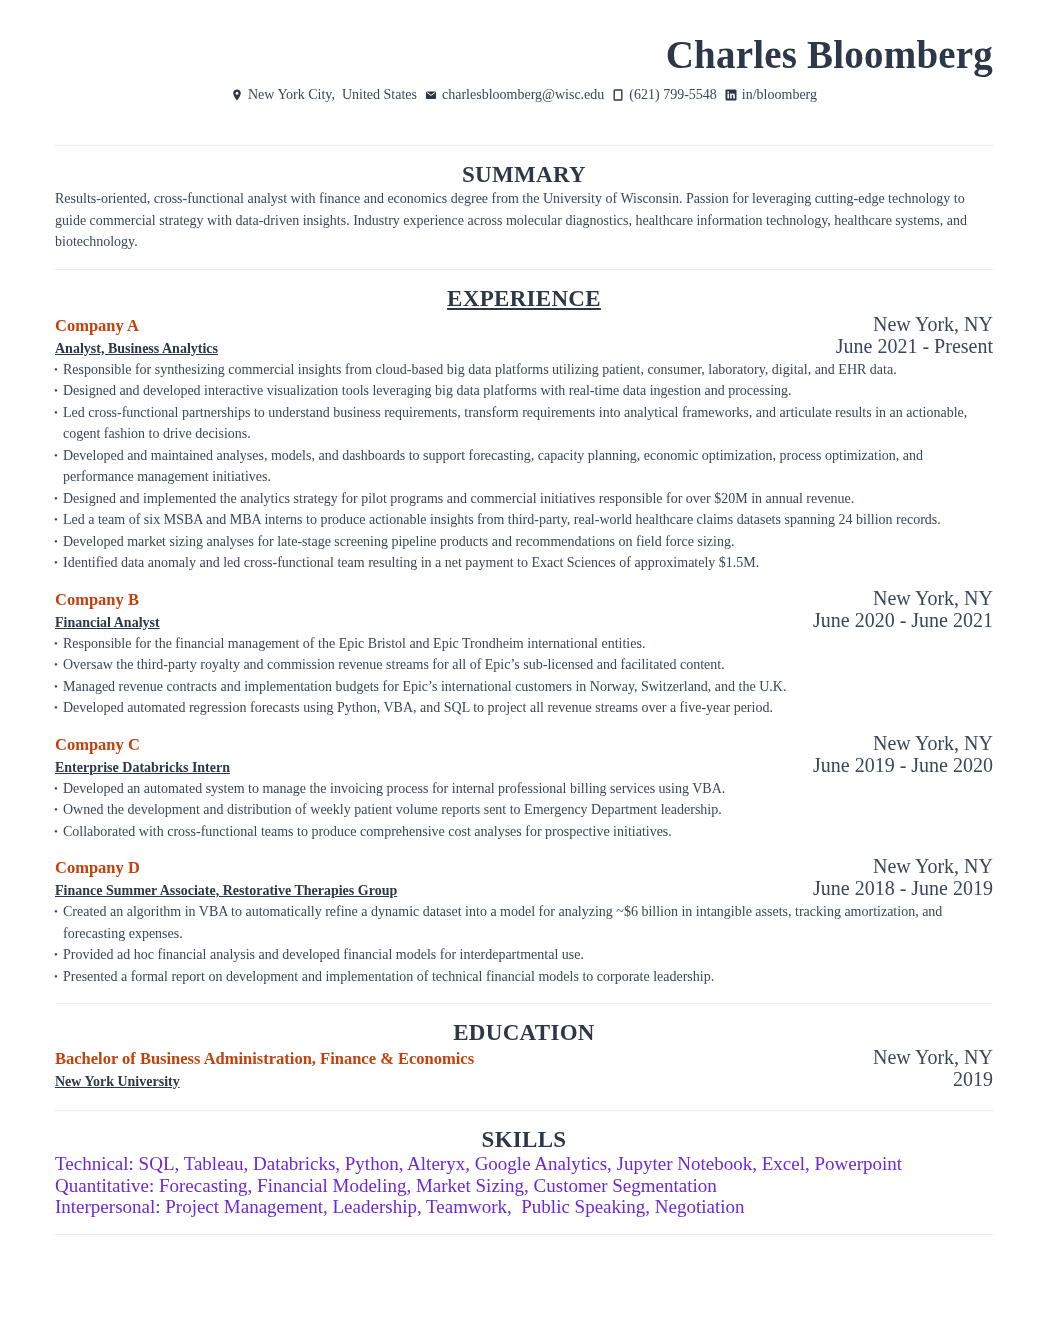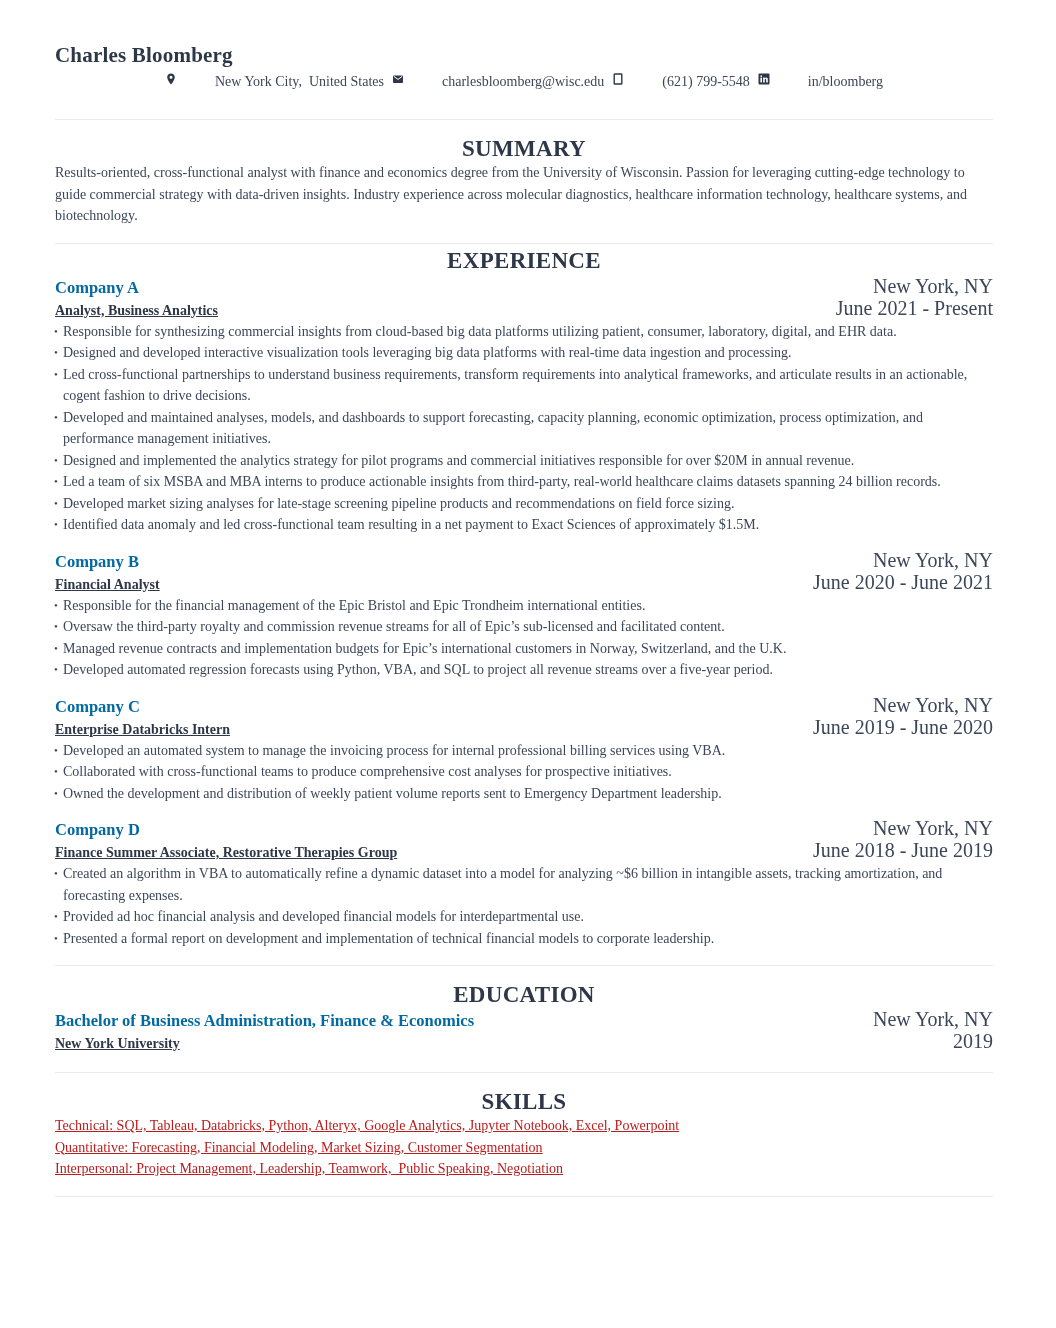--- a/index.html
+++ b/index.html
@@ -2,48 +2,48 @@
 <html><head>
   <meta charset="utf-8">
   <style>
     html, body { margin: 0; padding: 0; background: #ffffff; }
     body {
       width: 1056px; height: 1328px; position: relative; overflow: hidden;
       font-family: "Liberation Serif", serif; color: #2d3748;
     }
     .page { position: absolute; left: 55px; top: 36px; width: 938px; }
     .name {
-      text-align: left; font-weight: bold; font-size: 21px; line-height: 38px;
+      text-align: right; font-weight: bold; font-size: 39px; line-height: 38px;
       color: #2d3748; letter-spacing: 0.2px;
     }
     .contact {
       display: flex; justify-content: center; align-items: center;
       font-size: 14px; line-height: 18px; color: #3b4658; margin-top: -4px;
     }
-    .contact .item { display: flex; margin: 3px 4px; gap: 33px; }
+    .contact .item { display: flex; align-items: center; margin: 16px 4px; }
     .contact .ico { display: inline-block; width: 12px; height: 12px; margin-right: 5px; }
     .contact .ico svg { width: 12px; height: 12px; display: block; }
     .divider { height: 1px; background: #e8eaee; margin: 0; }
     .section-title {
       text-align: center; font-weight: bold; font-size: 23px; line-height: 22px;
       color: #2d3748; letter-spacing: 0.3px;
     }
     .para { font-size: 14px; line-height: 21.5px; color: #3b4658; }
     .entry-head { display: flex; justify-content: space-between; align-items: baseline; }
-    .company { font-weight: bold; font-size: 16.5px; line-height: 20px; color: #0369a1; }
+    .company { font-weight: bold; font-size: 16.5px; line-height: 20px; color: #c2410c; }
     .role { font-weight: bold; font-size: 14px; line-height: 20px; color: #2d3748; text-decoration: underline; }
     .meta { font-size: 20px; line-height: 20px; color: #3b4658; text-align: right; }
     ul.bullets { list-style: none; margin: 0; padding: 0; }
     ul.bullets li {
       position: relative; padding-left: 8px; font-size: 14px; line-height: 21.5px; color: #3b4658;
     }
     ul.bullets li::before {
       content: "•"; position: absolute; left: -1px; top: 0; font-size: 11px; color: #3b4658;
     }
-    .skill-line { font-size: 14px; line-height: 21.5px; color: #b91c1c; text-decoration: underline; }
+    .skill-line { font-size: 19px; line-height: 21.5px; color: #6d28d9; }
   </style>
 </head>
 <body>
 
 <div class="page">
 
   <div class="name">Charles Bloomberg</div>
 
   <div class="contact">
     <span class="item">
@@ -84,21 +84,21 @@
     </span>
   </div>
 
   <div class="divider" style="margin-top:25px;"></div>
 
   <div class="section-title" style="margin-top:18px;">SUMMARY</div>
   <div class="para" style="margin-top:2px;">Results-oriented, cross-functional analyst with finance and economics degree from the University of Wisconsin. Passion for leveraging cutting-edge technology to guide commercial strategy with data-driven insights. Industry experience across molecular diagnostics, healthcare information technology, healthcare systems, and biotechnology.</div>
 
   <div class="divider" style="margin-top:16px;"></div>
 
-  <div class="section-title" style="margin-top:6px;">EXPERIENCE</div>
+  <div class="section-title" style="margin-top:18px;text-decoration:underline;">EXPERIENCE</div>
 
   <div id="jobs">
   <div class="job" style="margin-top: 4px;">
     <div class="entry-head">
       <span class="company">Company A</span>
       <span class="meta">New York, NY</span>
     </div>
     <div class="entry-head">
       <span class="role">Analyst, Business Analytics</span>
       <span class="meta">June 2021 - Present</span>
@@ -136,22 +136,22 @@
     <div class="entry-head">
       <span class="company">Company C</span>
       <span class="meta">New York, NY</span>
     </div>
     <div class="entry-head">
       <span class="role">Enterprise Databricks Intern</span>
       <span class="meta">June 2019 - June 2020</span>
     </div>
     <ul class="bullets">
           <li>Developed an automated system to manage the invoicing process for internal professional billing services using VBA.</li>
+          <li>Owned the development and distribution of weekly patient volume reports sent to Emergency Department leadership.</li>
           <li>Collaborated with cross-functional teams to produce comprehensive cost analyses for prospective initiatives.</li>
-          <li>Owned the development and distribution of weekly patient volume reports sent to Emergency Department leadership.</li>
         </ul>
   </div>
 
   <div class="job" style="margin-top:14px;">
     <div class="entry-head">
       <span class="company">Company D</span>
       <span class="meta">New York, NY</span>
     </div>
     <div class="entry-head">
       <span class="role">Finance Summer Associate, Restorative Therapies Group</span>

